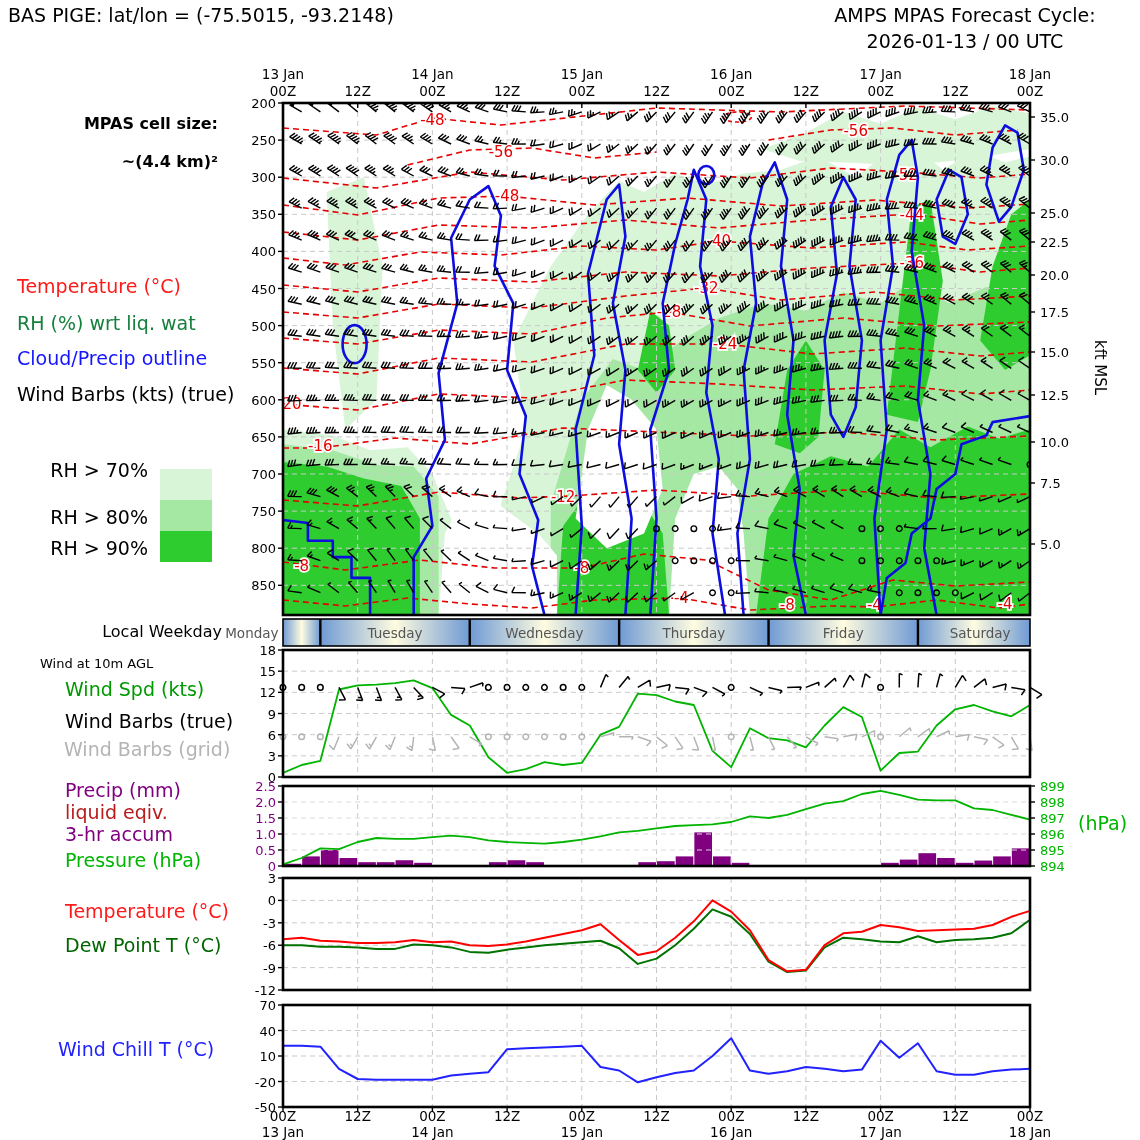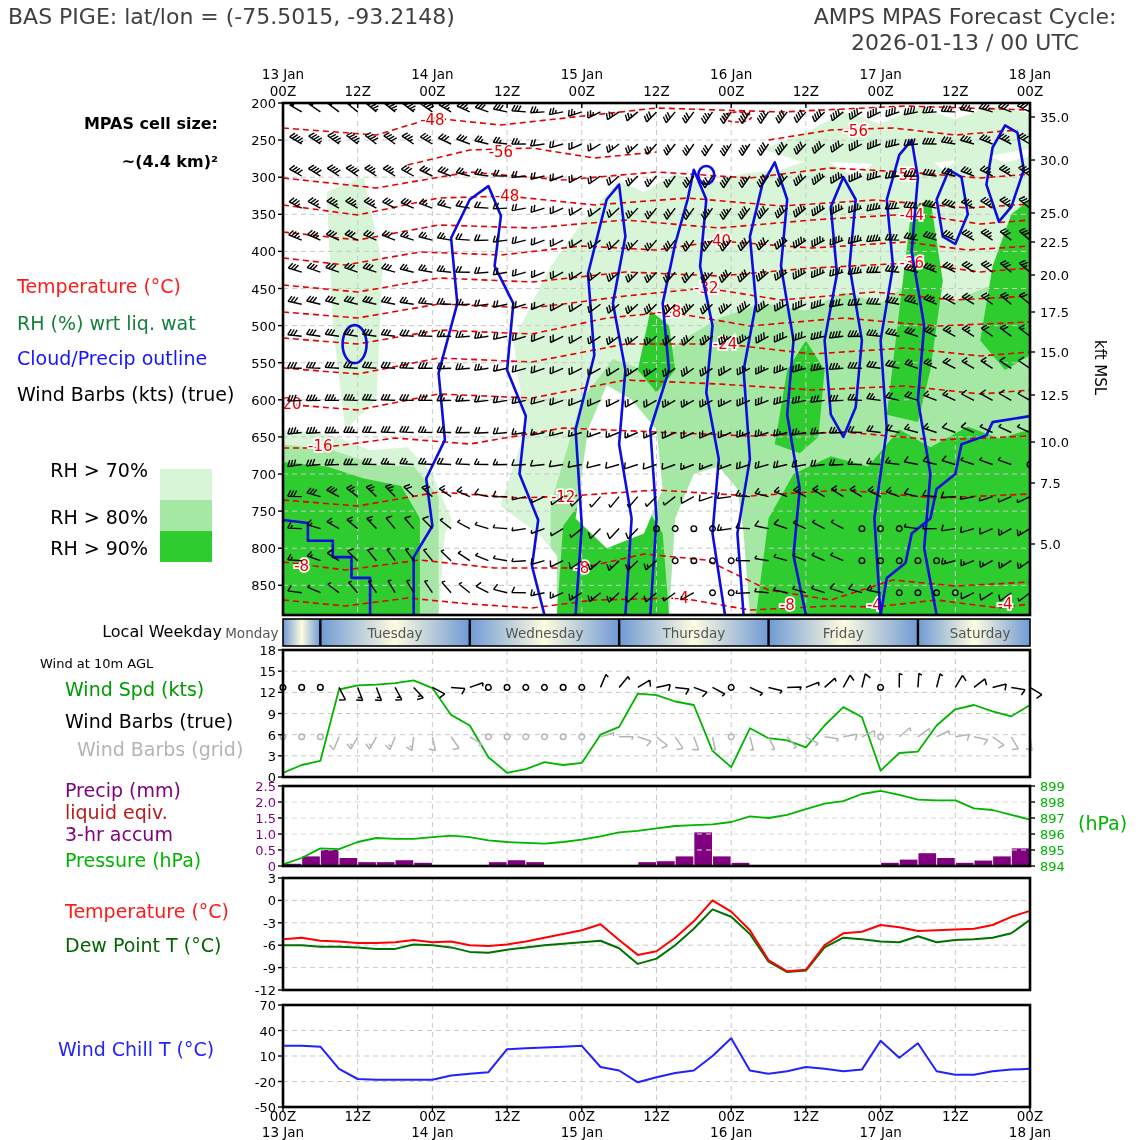--- a/index.html
+++ b/index.html
@@ -1,19 +1,19 @@
 <!DOCTYPE html>
 <html><head>
 <meta charset="utf-8">
 <style>
   html,body{margin:0;padding:0;background:#fff;}
   #stage{position:relative;width:1140px;height:1140px;background:#fff;
          font-family:"DejaVu Sans","Liberation Sans",sans-serif;overflow:hidden;}
   .abs{position:absolute;white-space:nowrap;}
-  .hdr1{font-size:22px;color:#404040;}
+  .hdr1{font-size:19px;color:#000000;}
   .hdr2{font-size:15px;color:#000;}
   .big{font-size:16px;color:#000;font-weight:bold;}
   .leg{font-size:19px;}
   .small{font-size:13px;color:#000;}
   .rhrow{font-size:19px;color:#000;}
   svg text{font-family:"DejaVu Sans","Liberation Sans",sans-serif;}
   .ctl{paint-order:stroke;stroke:#ffffff;stroke-width:3.5px;font-size:15px;fill:#e60000;}
 </style>
 </head>
 <body>
@@ -37,21 +37,21 @@
   <div class="abs rhrow" style="left:0px;top:537px;width:148px;text-align:right;">RH &gt; 90%</div>
   <div class="abs" style="left:160px;top:469px;width:52px;height:31px;background:#d8f5d8;"></div>
   <div class="abs" style="left:160px;top:500px;width:52px;height:31px;background:#a4e8a4;"></div>
   <div class="abs" style="left:160px;top:531px;width:52px;height:31px;background:#2ecc2e;"></div>
 
   <div class="abs" style="left:0px;top:622px;width:222px;text-align:right;font-size:16px;">Local Weekday</div>
 
   <div class="abs small" style="left:40px;top:656px;">Wind at 10m AGL</div>
   <div class="abs leg" style="left:65px;top:678px;color:#009900;">Wind Spd (kts)</div>
   <div class="abs leg" style="left:65px;top:710px;color:#000;">Wind Barbs (true)</div>
-  <div class="abs leg" style="left:77px;top:738px;color:#b4b4b4;text-align:right;">Wind Barbs (grid)</div>
+  <div class="abs leg" style="left:64px;top:738px;color:#b4b4b4;text-align:right;">Wind Barbs (grid)</div>
 
   <div class="abs leg" style="left:65px;top:779px;color:#800080;">Precip (mm)</div>
   <div class="abs leg" style="left:65px;top:801px;color:#b91c1c;">liquid eqiv.</div>
   <div class="abs leg" style="left:65px;top:823px;color:#800080;">3-hr accum</div>
   <div class="abs leg" style="left:65px;top:849px;color:#00b400;">Pressure (hPa)</div>
   <div class="abs leg" style="left:1078px;top:812px;color:#00b400;">(hPa)</div>
 
   <div class="abs leg" style="left:65px;top:900px;color:#ff1a1a;">Temperature (°C)</div>
   <div class="abs leg" style="left:65px;top:934px;color:#006600;">Dew Point T (°C)</div>
   <div class="abs leg" style="left:58px;top:1038px;color:#2222ff;">Wind Chill T (°C)</div>

